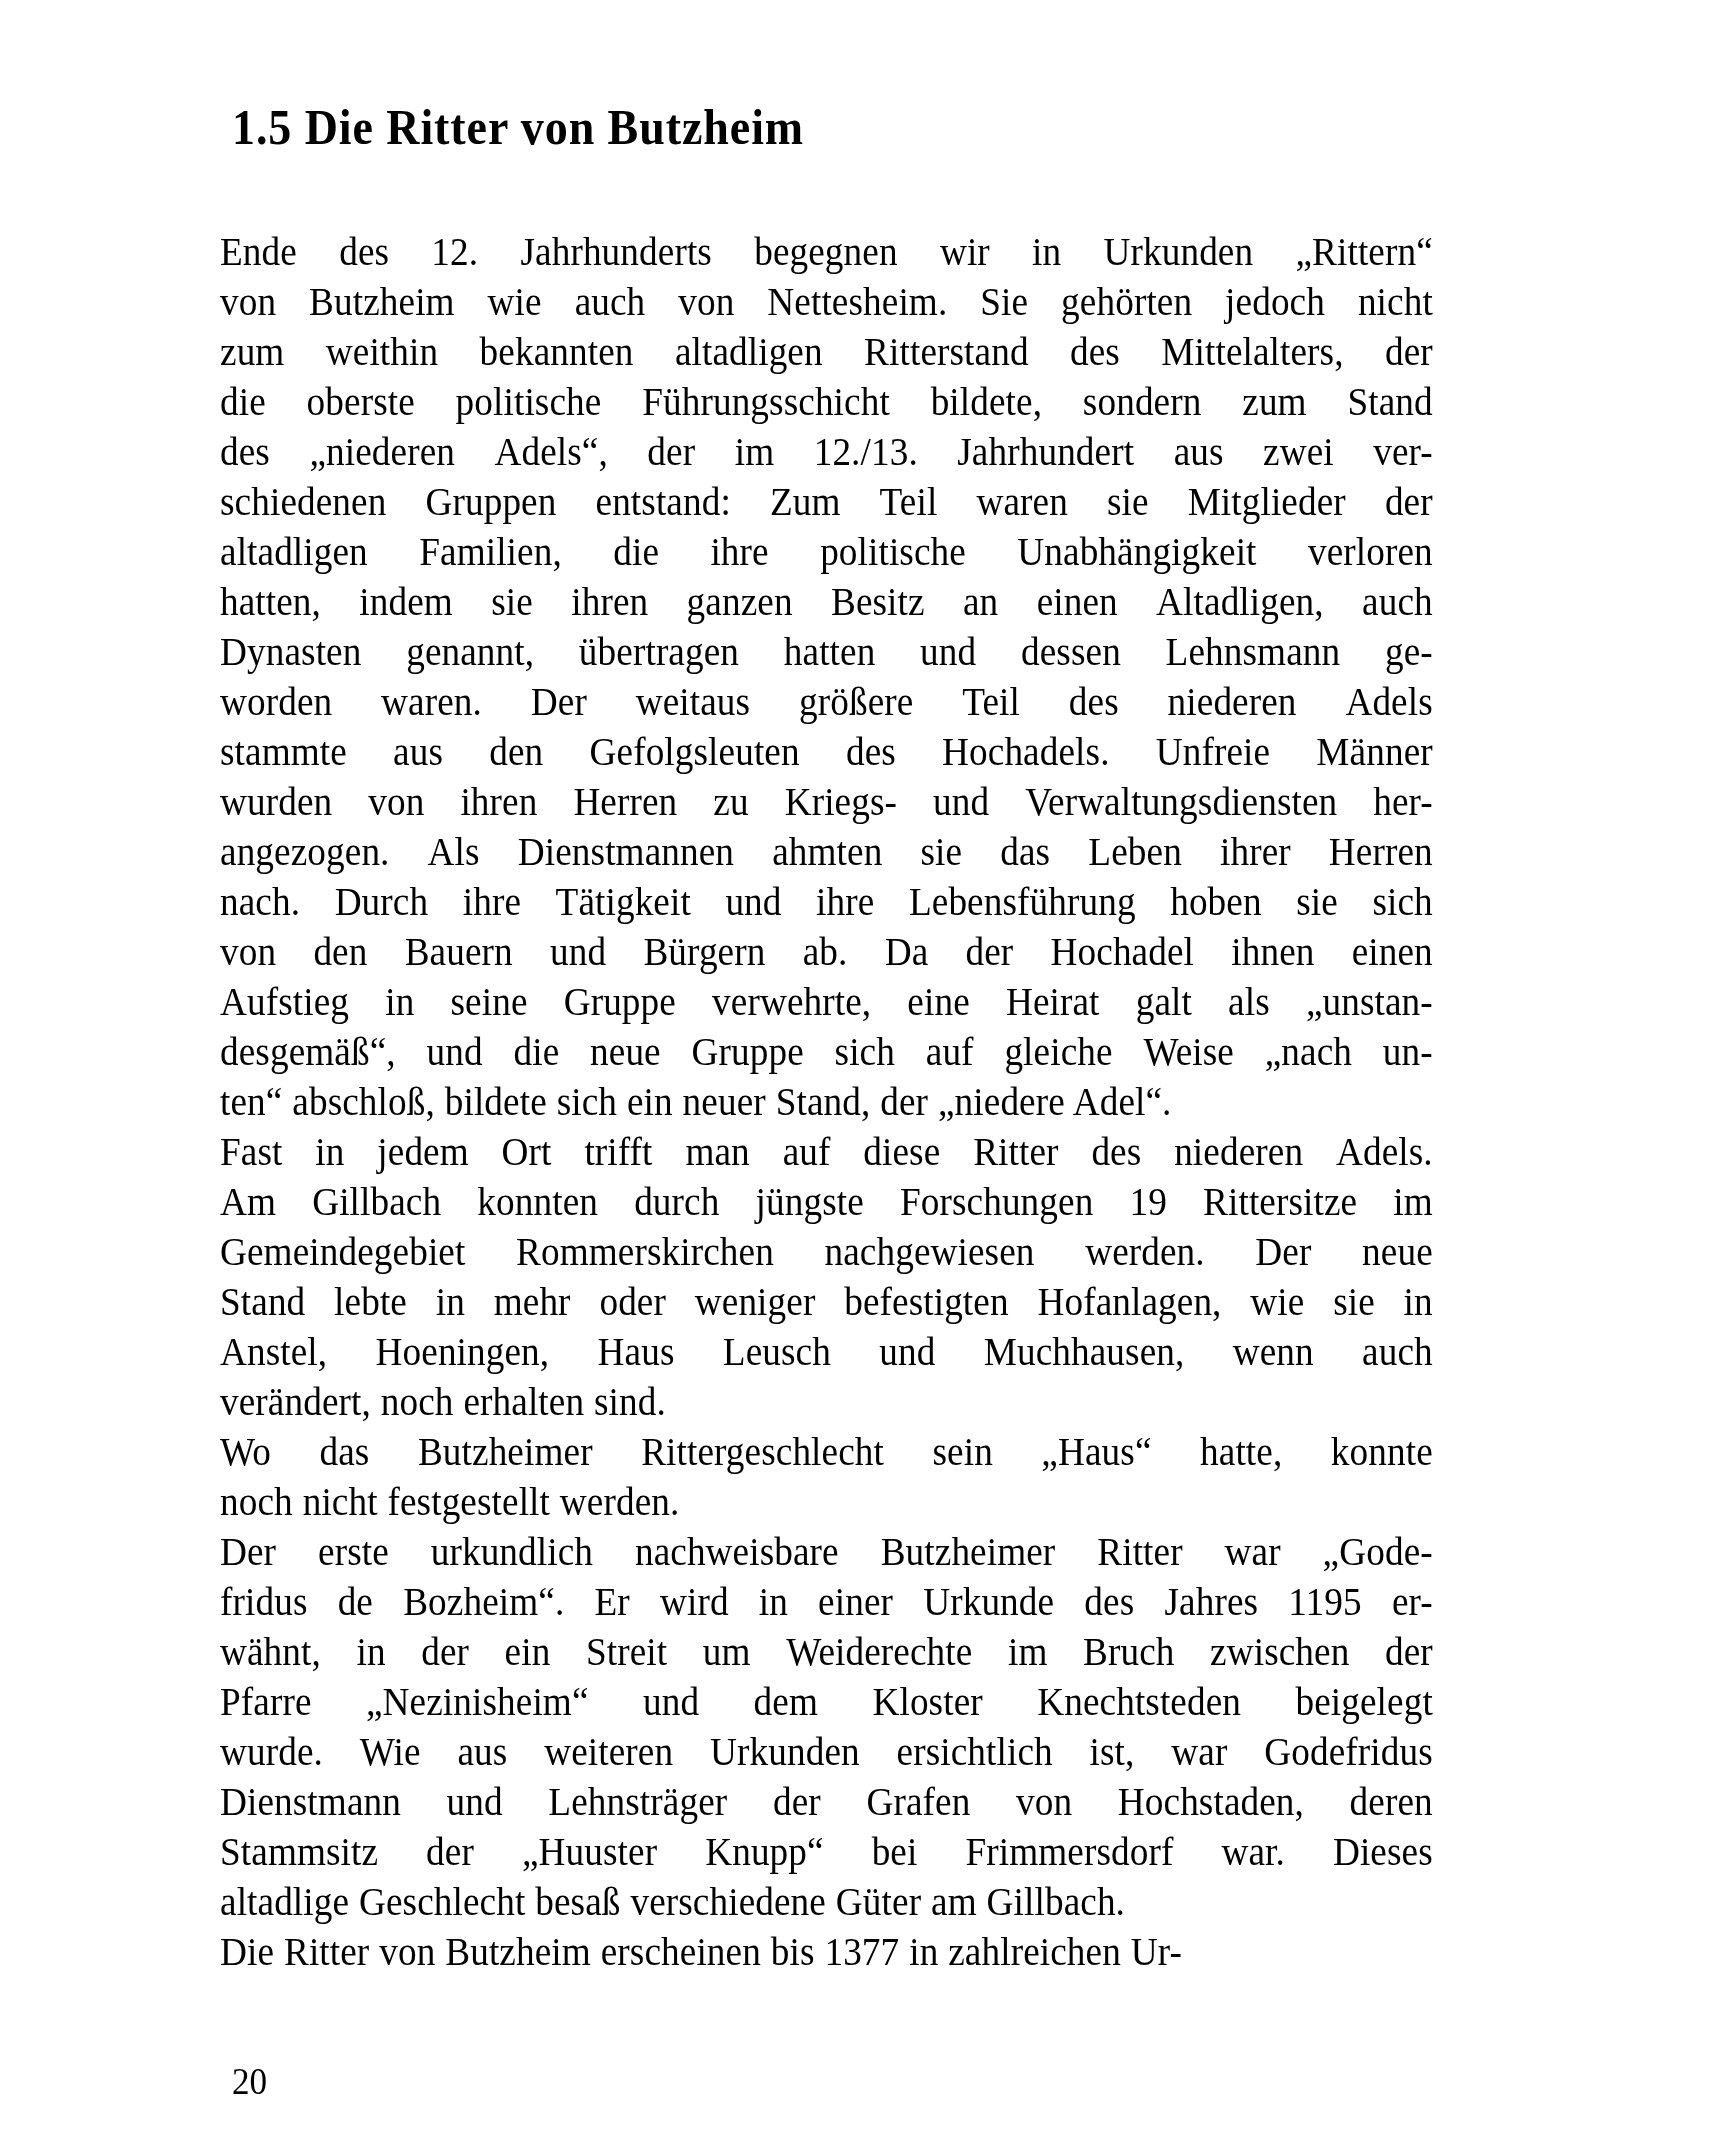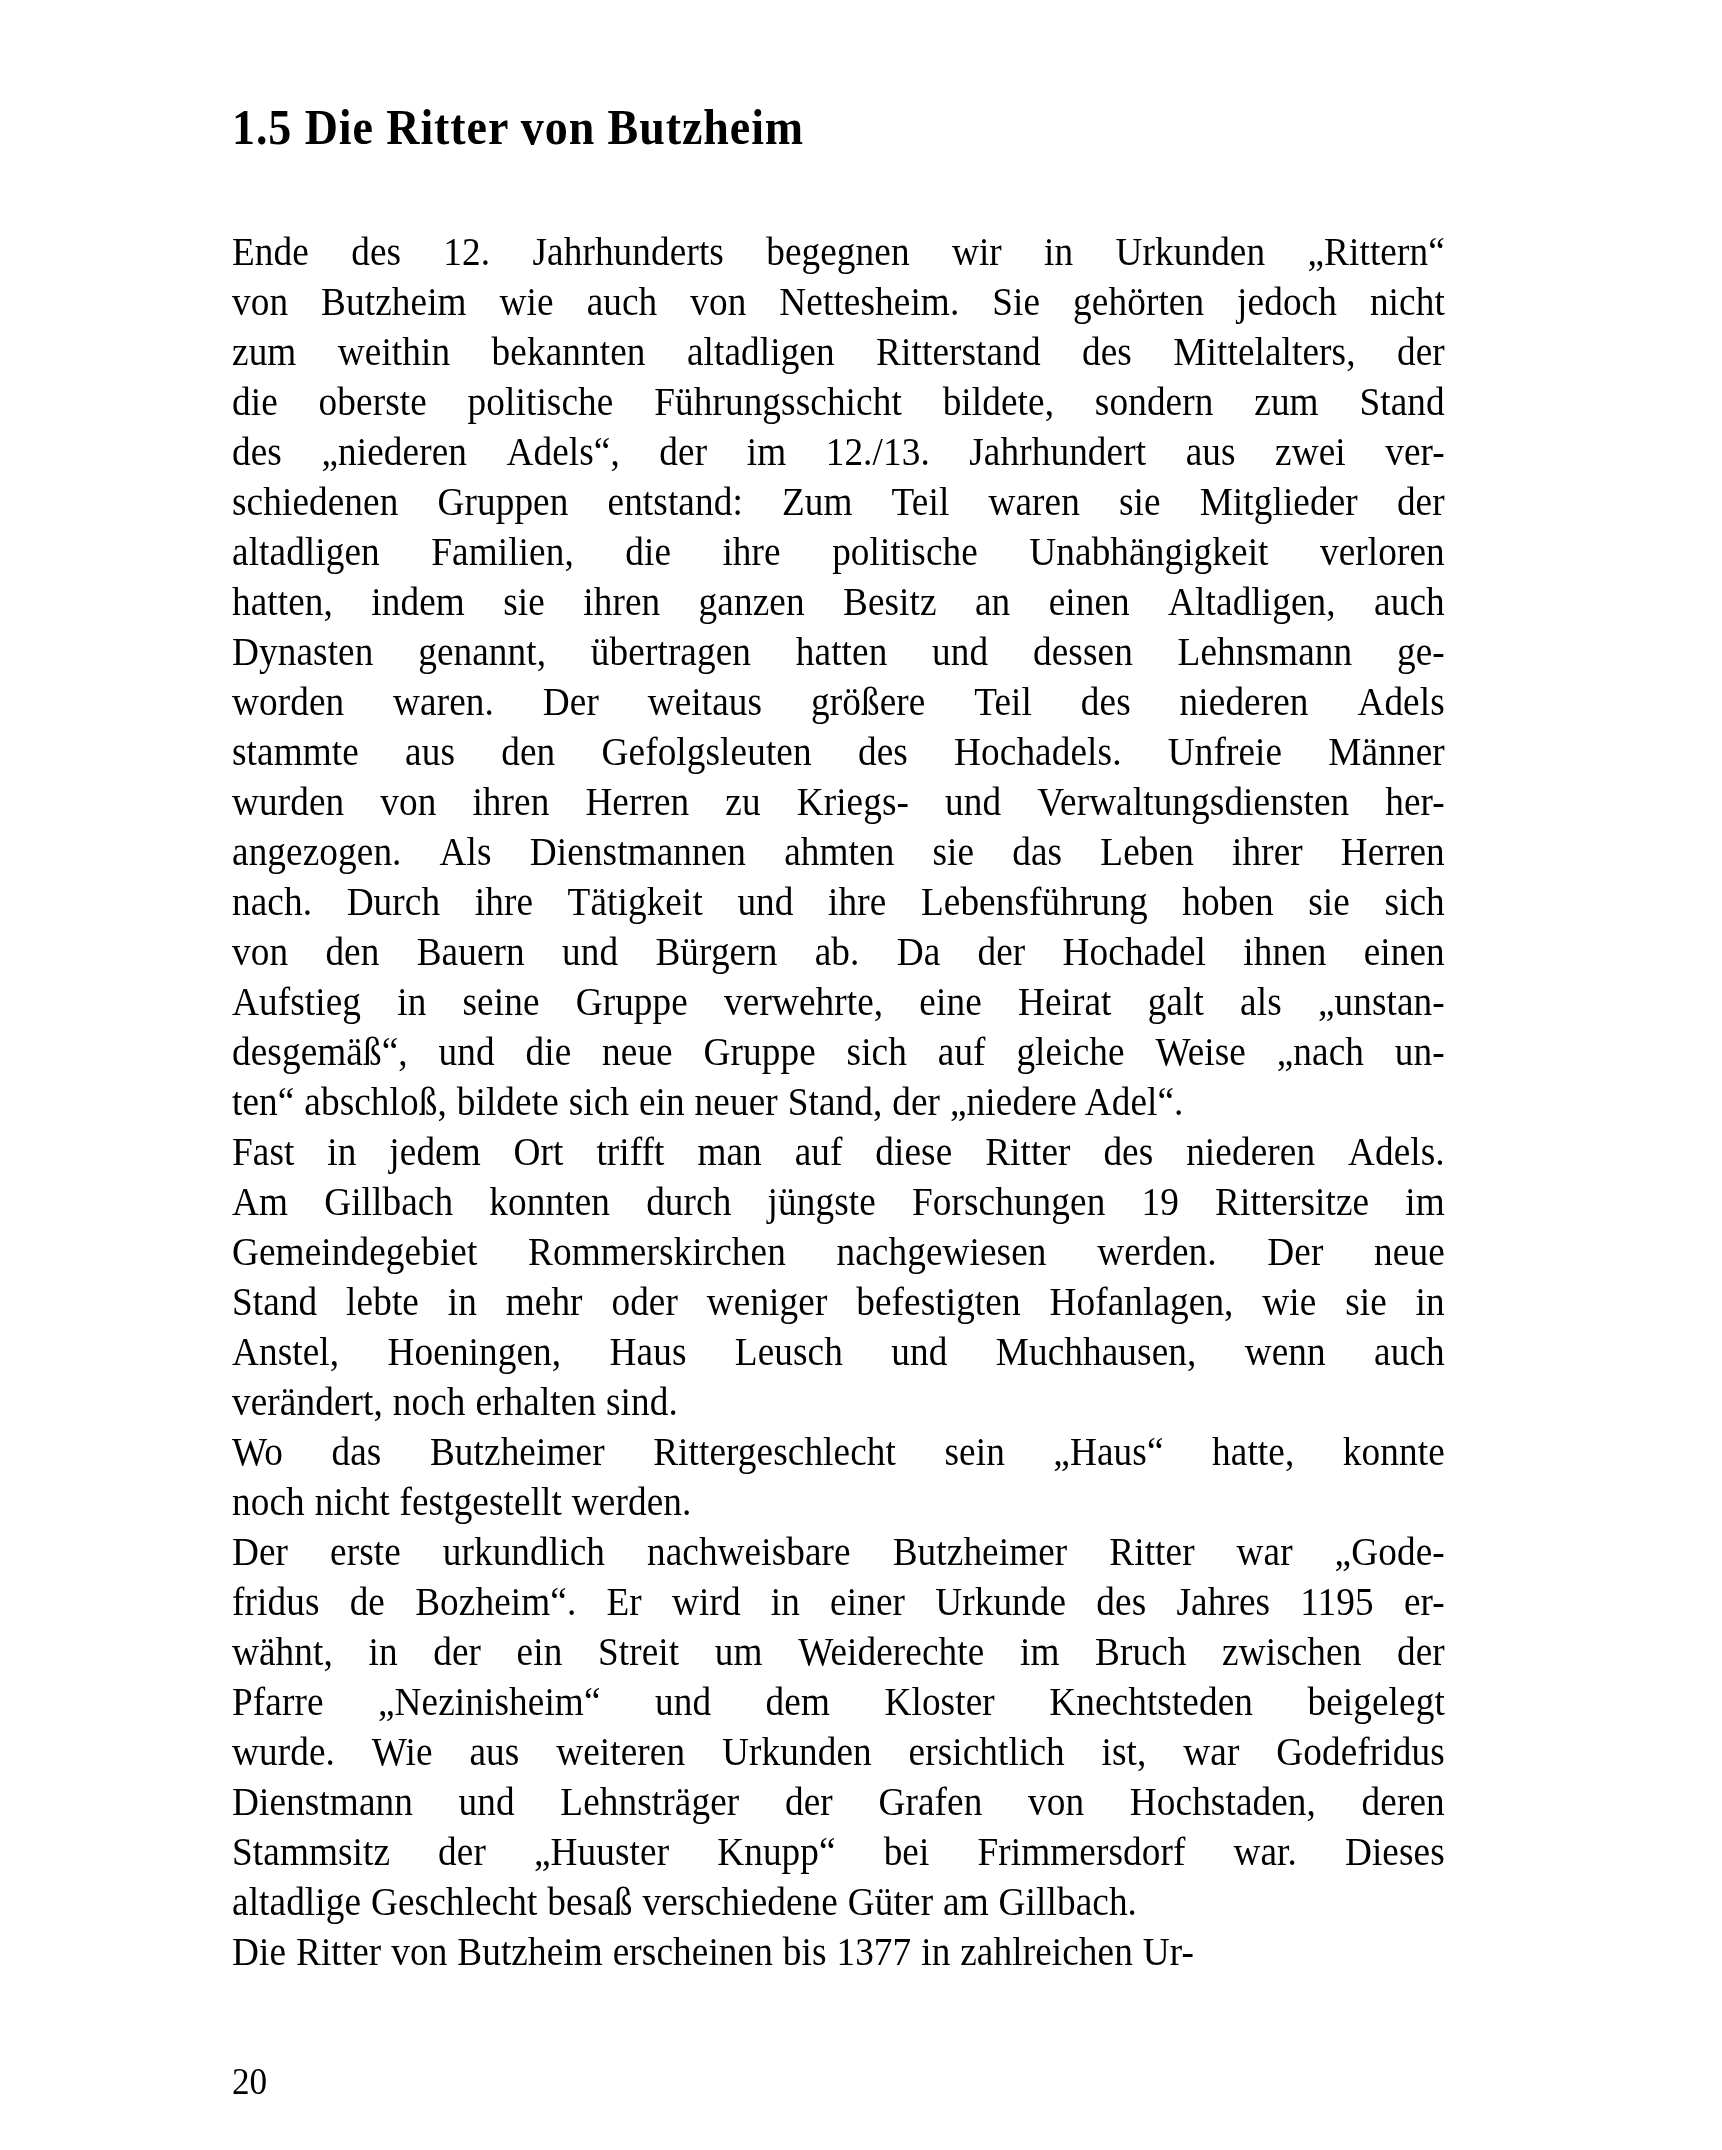--- a/index.html
+++ b/index.html
@@ -34,21 +34,21 @@
     letter-spacing: 1px;
     white-space: nowrap;
     line-height: 1.1;
     transform: scaleX(0.92);
     transform-origin: left top;
   }
 
   
   .body-block {
     position: absolute;
-    left: 232px;
+    left: 220px;
     top: 227px;
     width: 1270px;
   }
 
   .para {
     margin: 0;
     font-size: 39px;
     line-height: 50px;
     text-align: justify;
     text-justify: inter-word;

